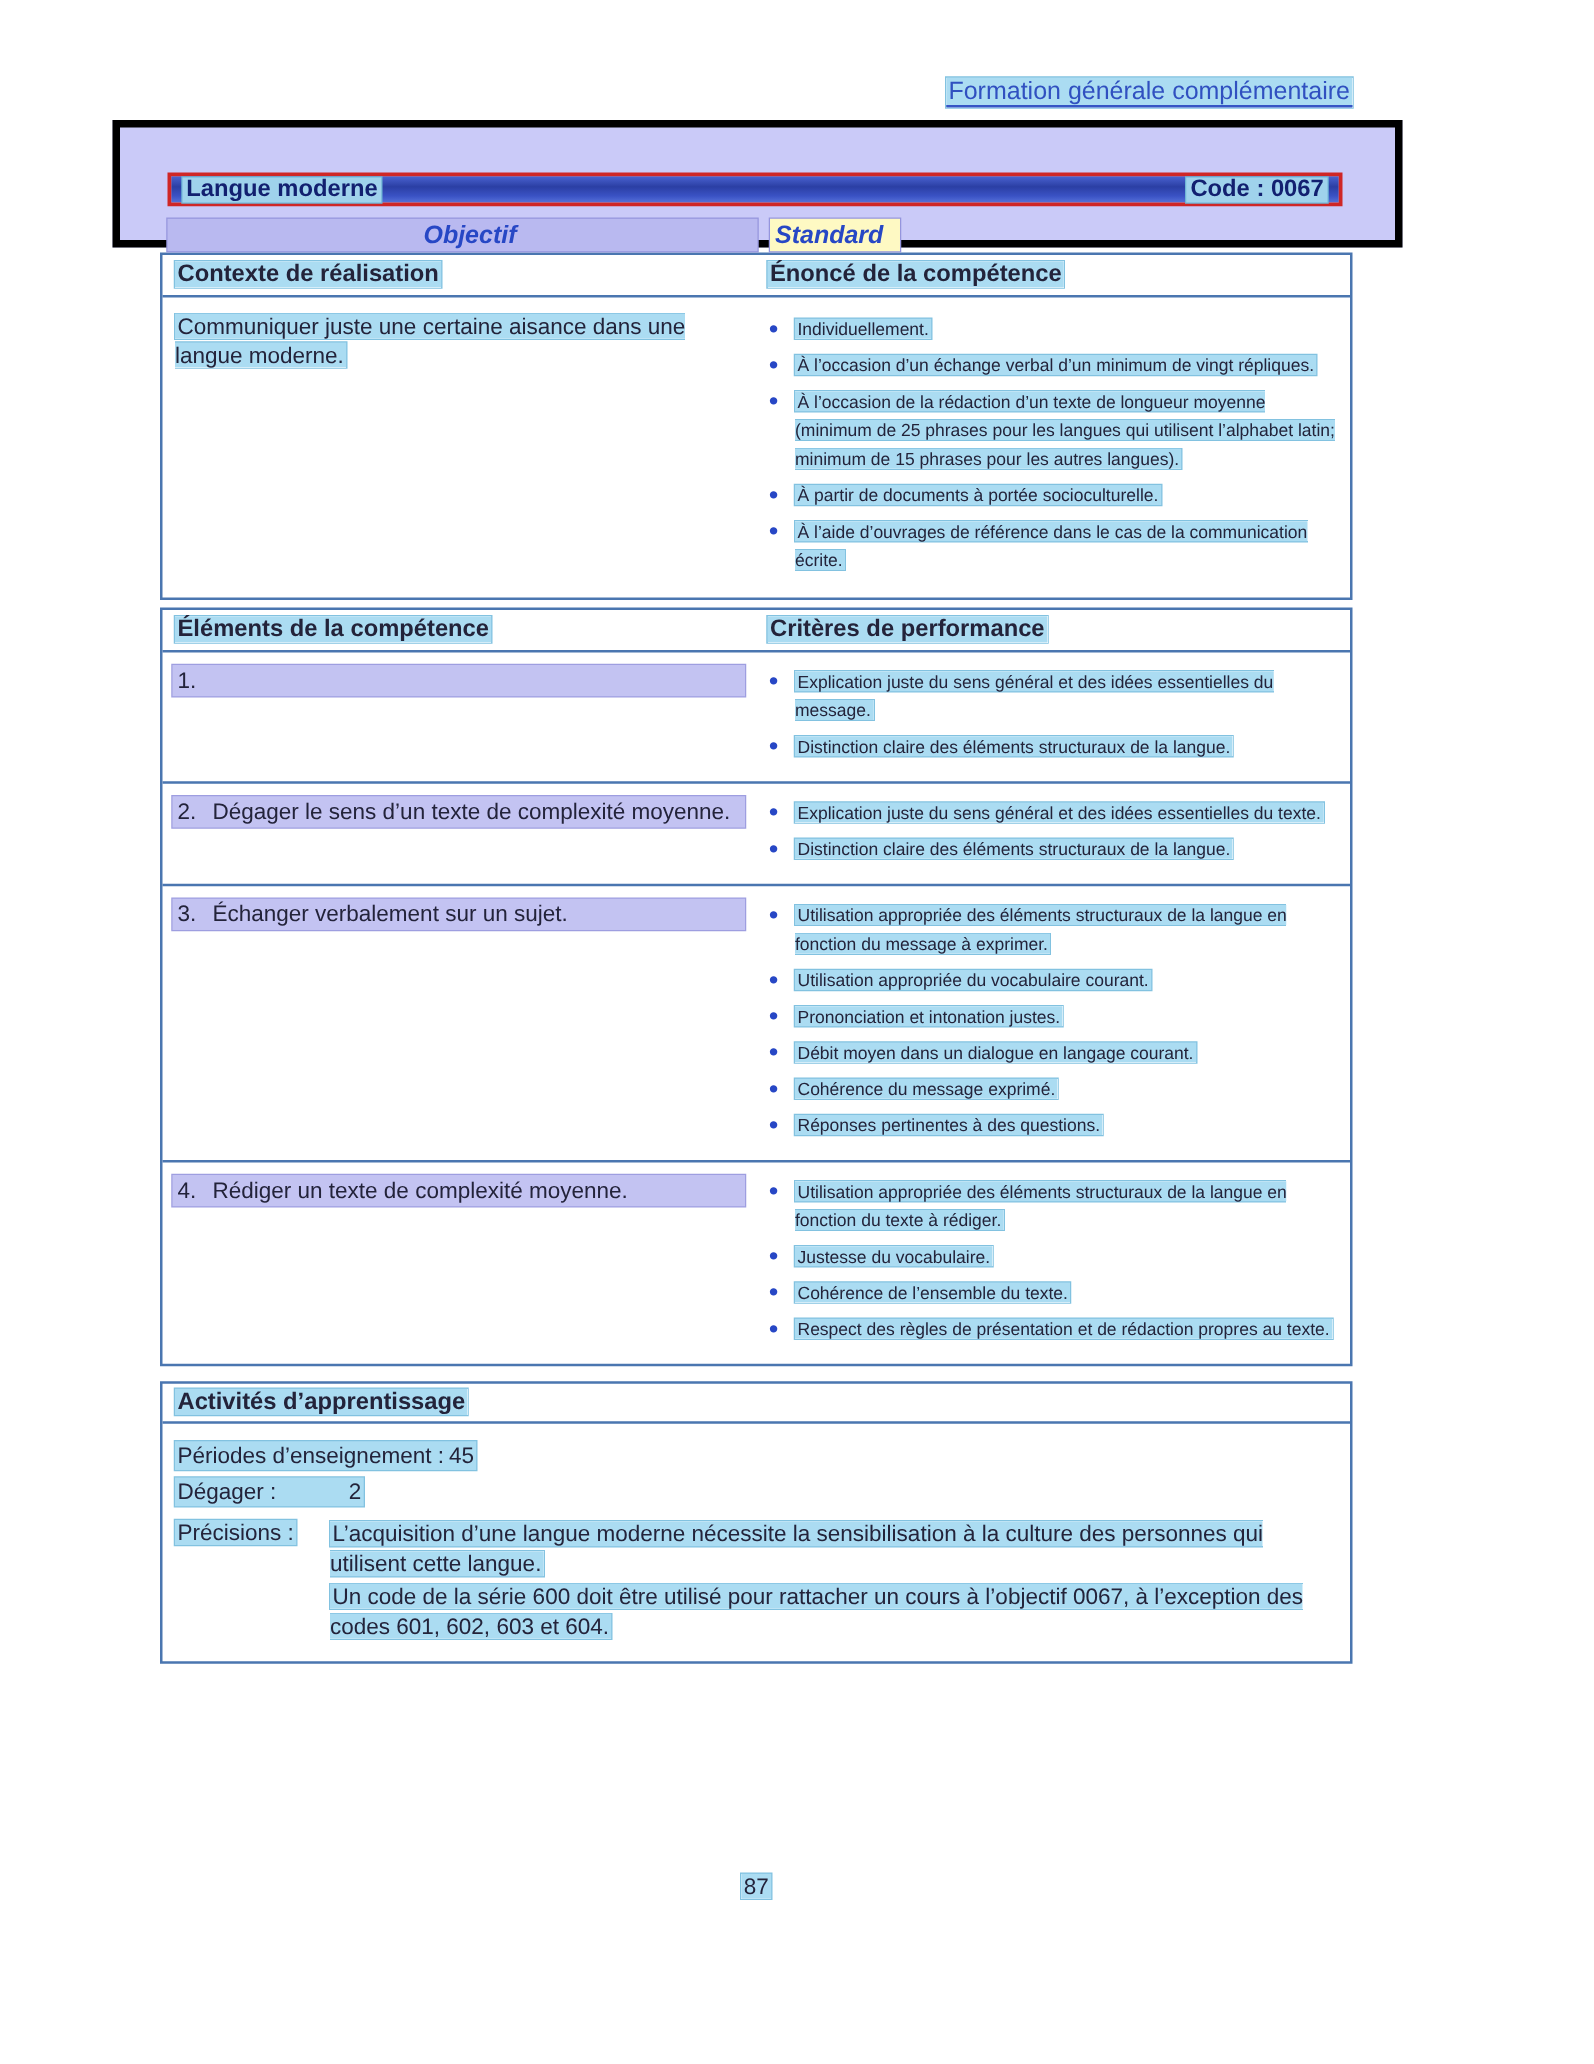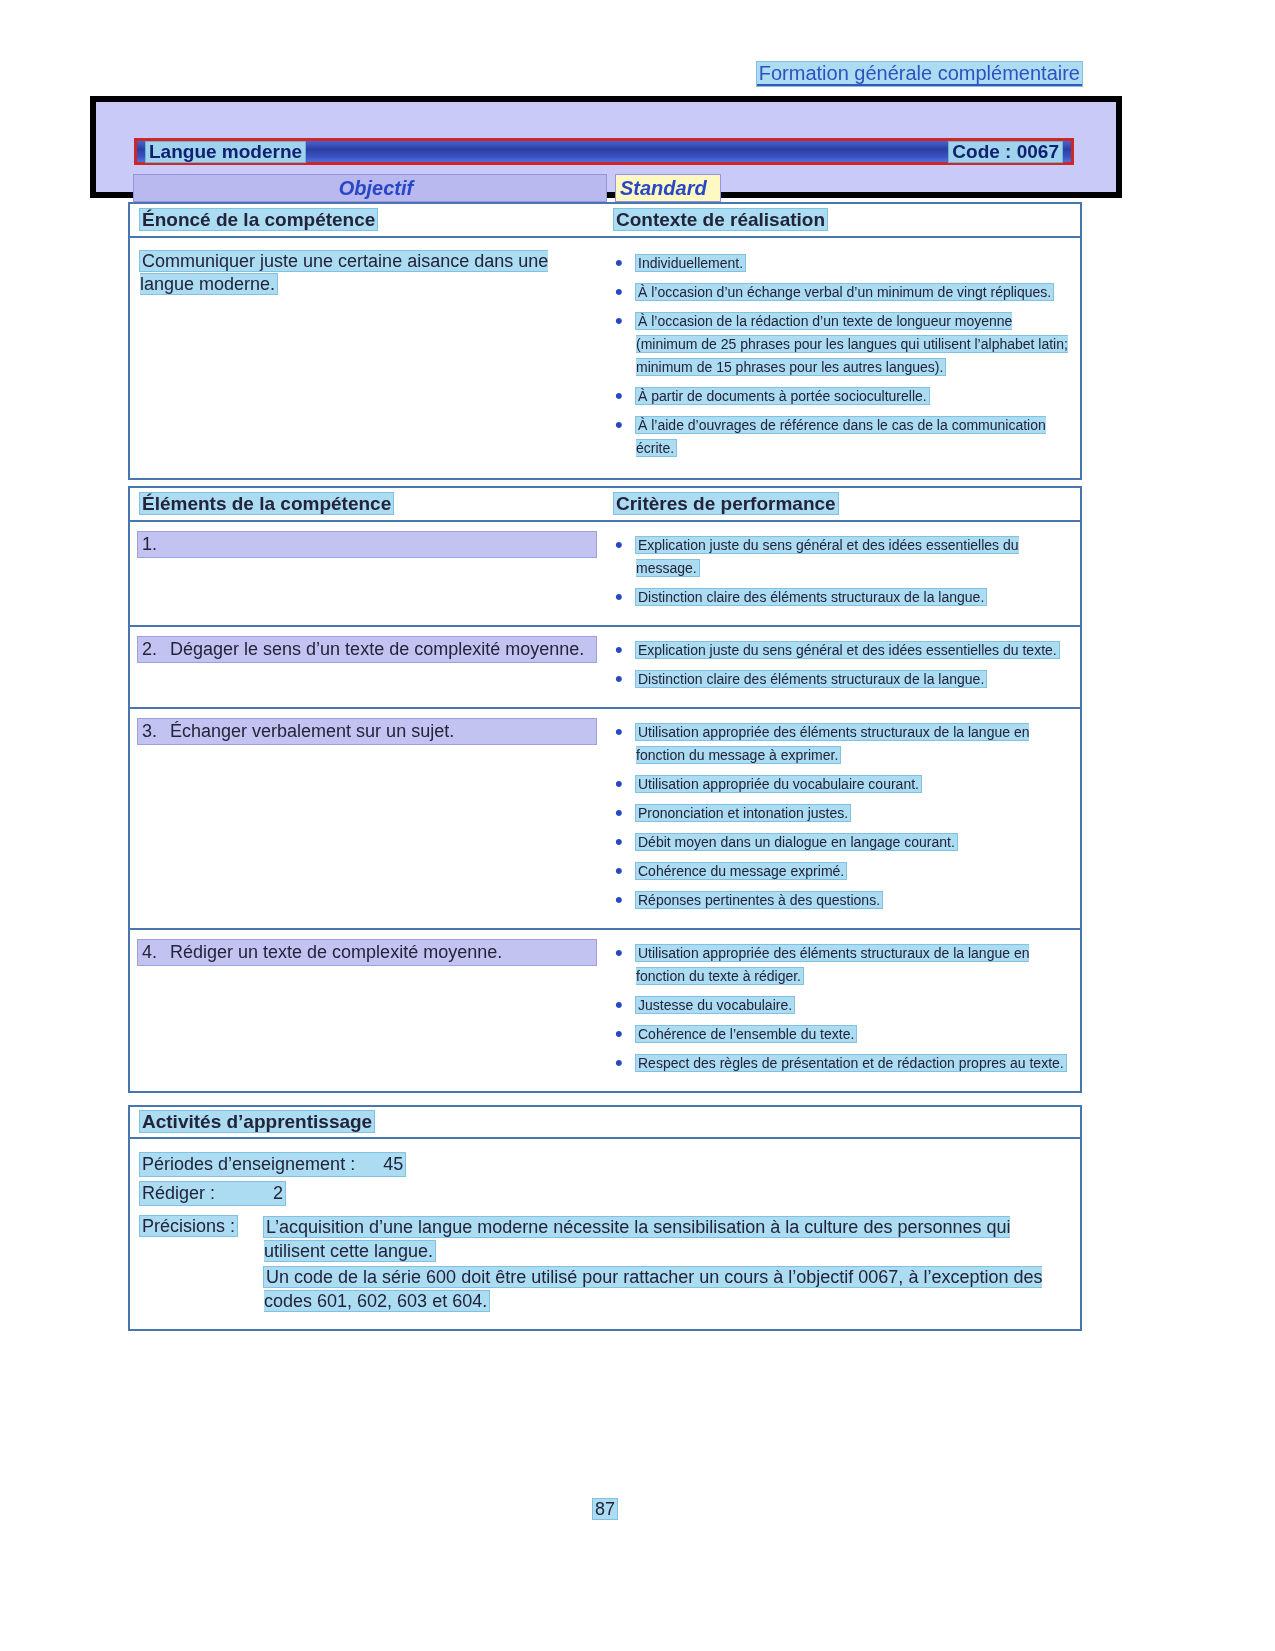--- a/index.html
+++ b/index.html
@@ -45,21 +45,21 @@
   .item { display:flex; margin:4px 8px 0 8px; background:#c3c3f2; box-shadow:0 0 0 1px #9e9ee0; padding:1px 4px; font-size:18px; line-height:23px; }
   .item .num { width:28px; flex:none; }
   .item .itext { flex:1; }
 
   
   .act-tbl { border:2px solid #4a76b0; margin-top:12px; }
   .act-head { border-bottom:2px solid #4a76b0; padding:4px 10px; font-weight:bold; font-size:19px; }
   .act-body { padding:8px 10px 14px; font-size:18px; line-height:23px; }
   .act-row { margin:6px 0; }
   .kv { display:inline-block; }
-  .val-periods { margin-left:28px; }
+  .val-periods { margin-left:4px; }
   .val-units { margin-left:58px; }
   .prec-row { display:flex; margin-top:10px; }
   .prec-label { width:124px; flex:none; }
   .prec-text { flex:1; }
   .prec-text p { margin:0 0 2px 0; line-height:24px; }
 
   .page-num-row { text-align:center; margin-top:168px; }
   .page-num { font-size:18px; }
 </style>
 </head>
@@ -82,22 +82,22 @@
           <span class="label-blue">Objectif</span>
         </div>
         <div class="std-bar">
           <span class="label-blue">Standard</span>
         </div>
       </div>
     </div>
 
     <div class="tbl">
       <div class="tbl-head">
+        <div class="cell"><span class="hl-cyan">Contexte de réalisation</span></div>
         <div class="cell"><span class="hl-cyan">Énoncé de la compétence</span></div>
-        <div class="cell"><span class="hl-cyan">Contexte de réalisation</span></div>
       </div>
       <div class="tbl-body">
         <div class="left-cell">
           <span class="hl-cyan">Communiquer juste une certaine aisance dans une langue moderne.</span>
         </div>
         <div class="right-cell">
           <ul class="blist">
             <li><span class="hl-cyan">Individuellement.</span></li>
             <li><span class="hl-cyan">À l’occasion d’un échange verbal d’un minimum de vingt répliques.</span></li>
             <li><span class="hl-cyan">À l’occasion de la rédaction d’un texte de longueur moyenne (minimum de 25 phrases pour les langues qui utilisent l’alphabet latin; minimum de 15 phrases pour les autres langues).</span></li>
@@ -182,21 +182,21 @@
 
     <div class="act-tbl">
       <div class="act-head">
         <span class="hl-cyan">Activités d’apprentissage</span>
       </div>
       <div class="act-body">
         <div class="act-row">
           <span class="kv hl-cyan"><span>Périodes d’enseignement :</span><span class="val-periods">45</span></span>
         </div>
         <div class="act-row">
-          <span class="kv hl-cyan"><span>Rédiger :</span><span class="val-units">2</span></span>
+          <span class="kv hl-cyan"><span>Dégager :</span><span class="val-units">2</span></span>
         </div>
         <div class="prec-row">
           <div class="prec-label">
             <span class="hl-cyan">Précisions :</span>
           </div>
           <div class="prec-text">
             <p><span class="hl-cyan">L’acquisition d’une langue moderne nécessite la sensibilisation à la culture des personnes qui utilisent cette langue.</span></p>
             <p><span class="hl-cyan">Un code de la série 600 doit être utilisé pour rattacher un cours à l’objectif 0067, à l’exception des codes 601, 602, 603 et 604.</span></p>
           </div>
         </div>

